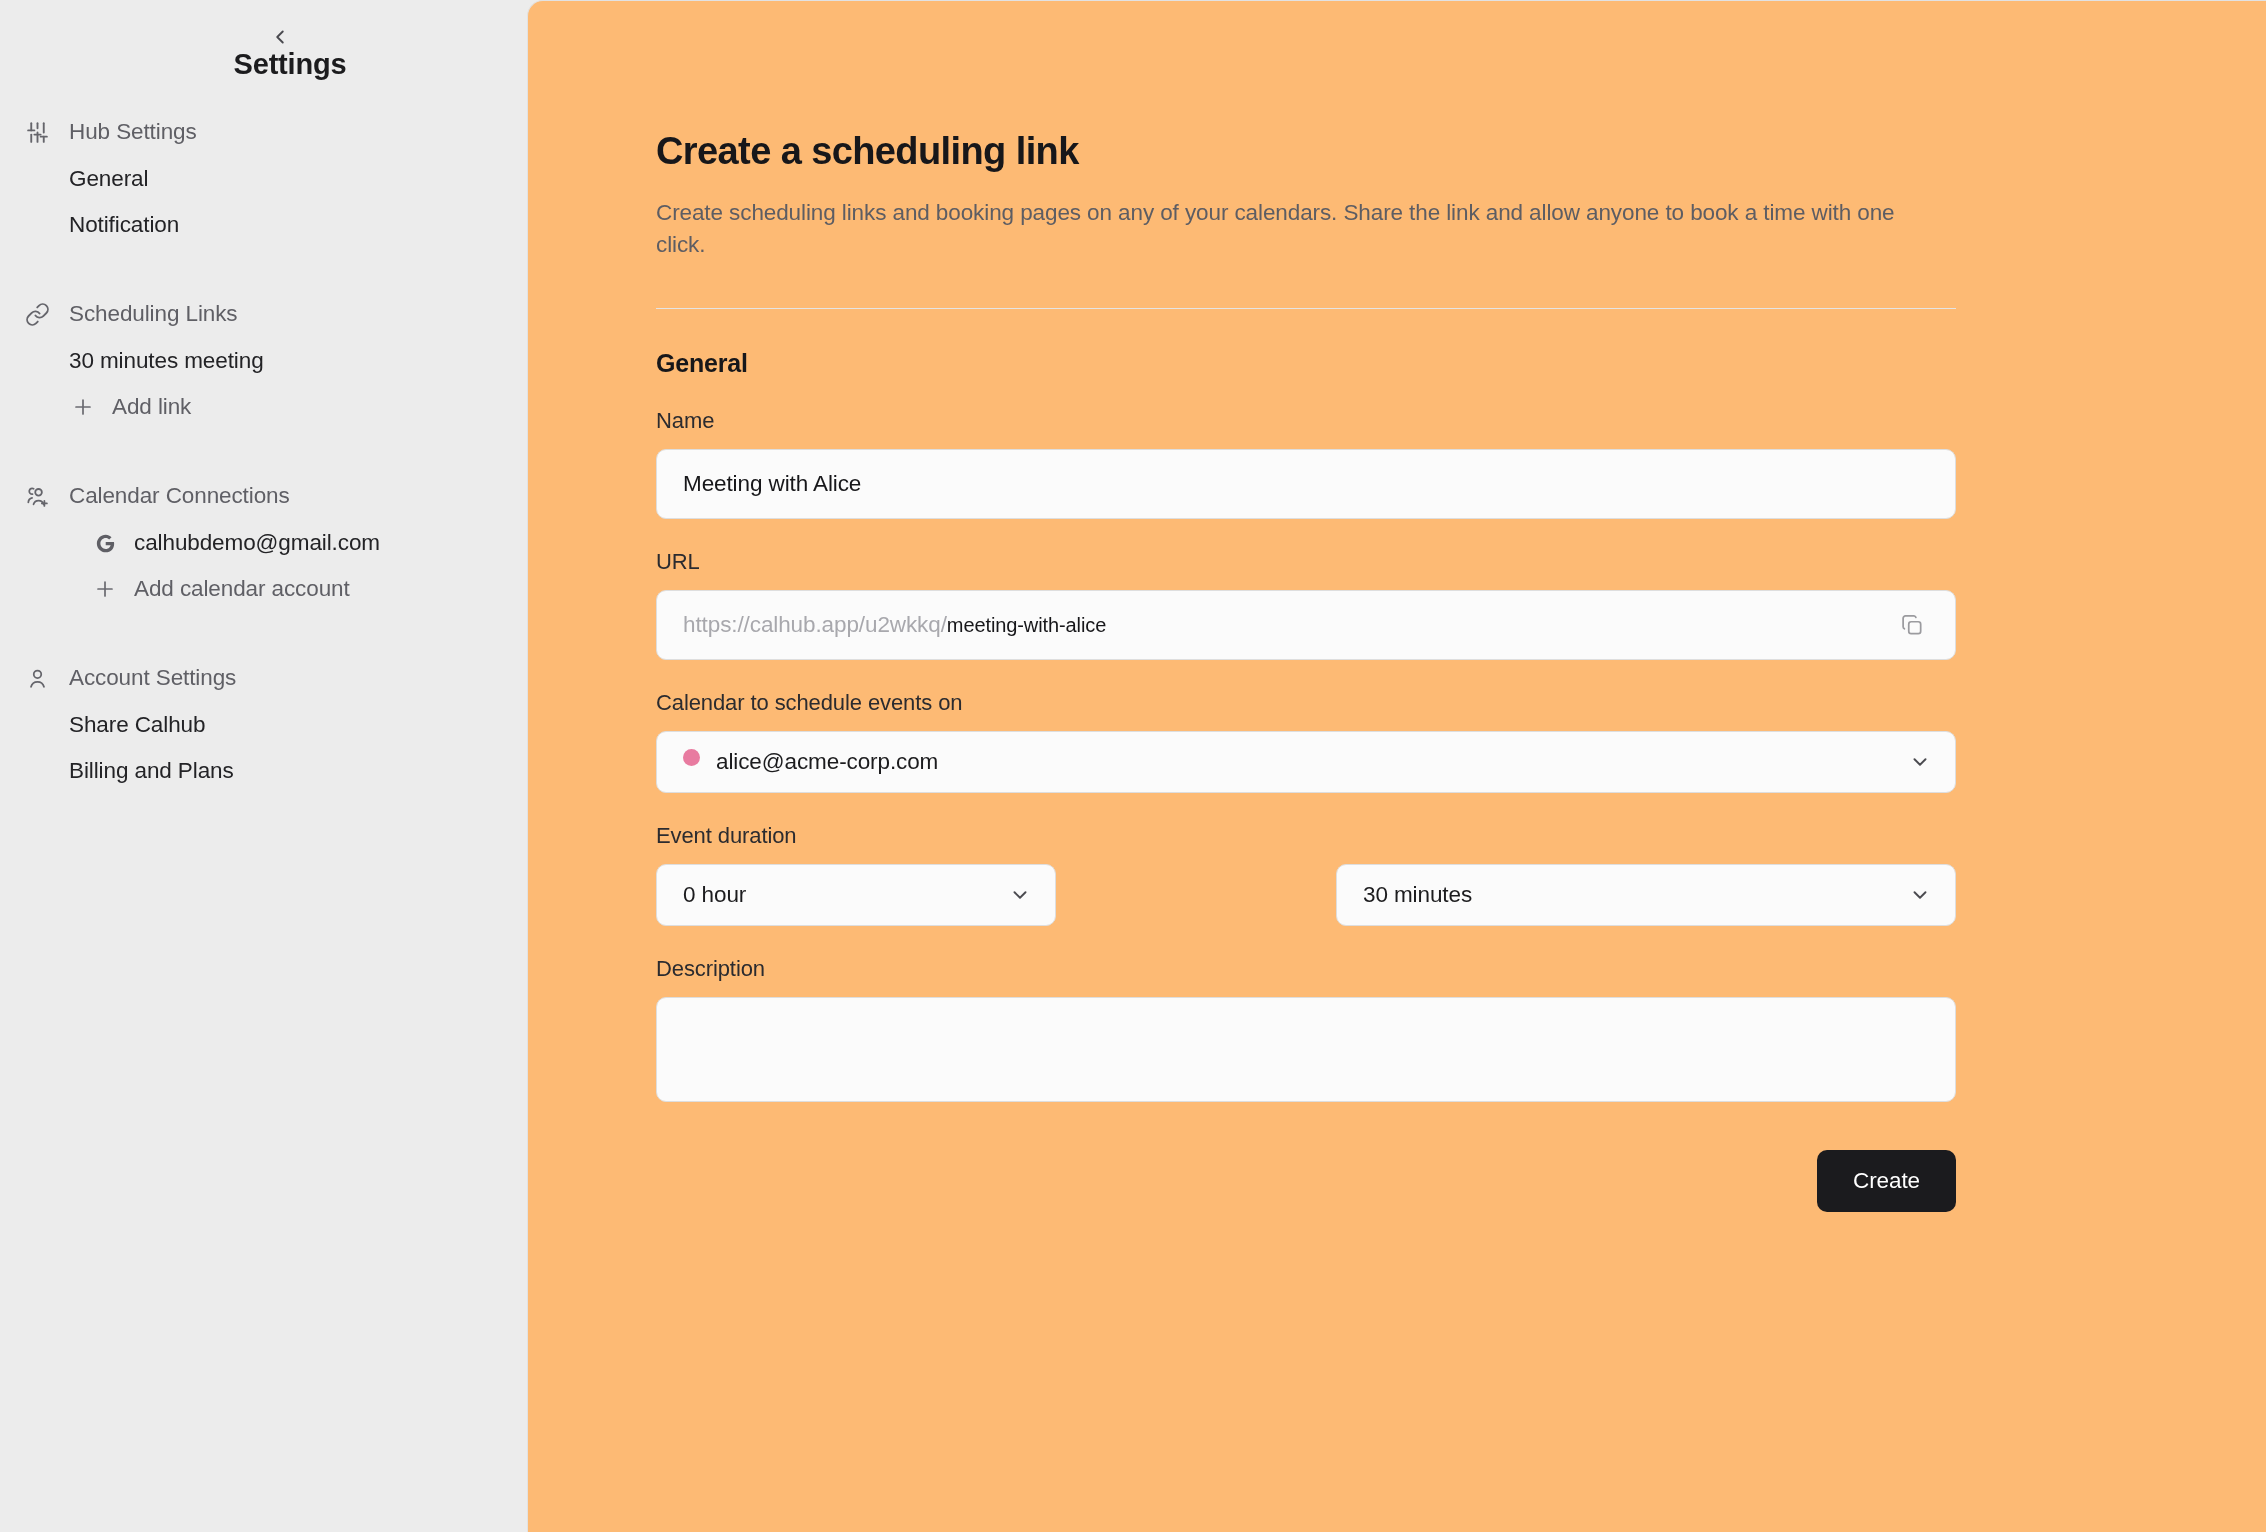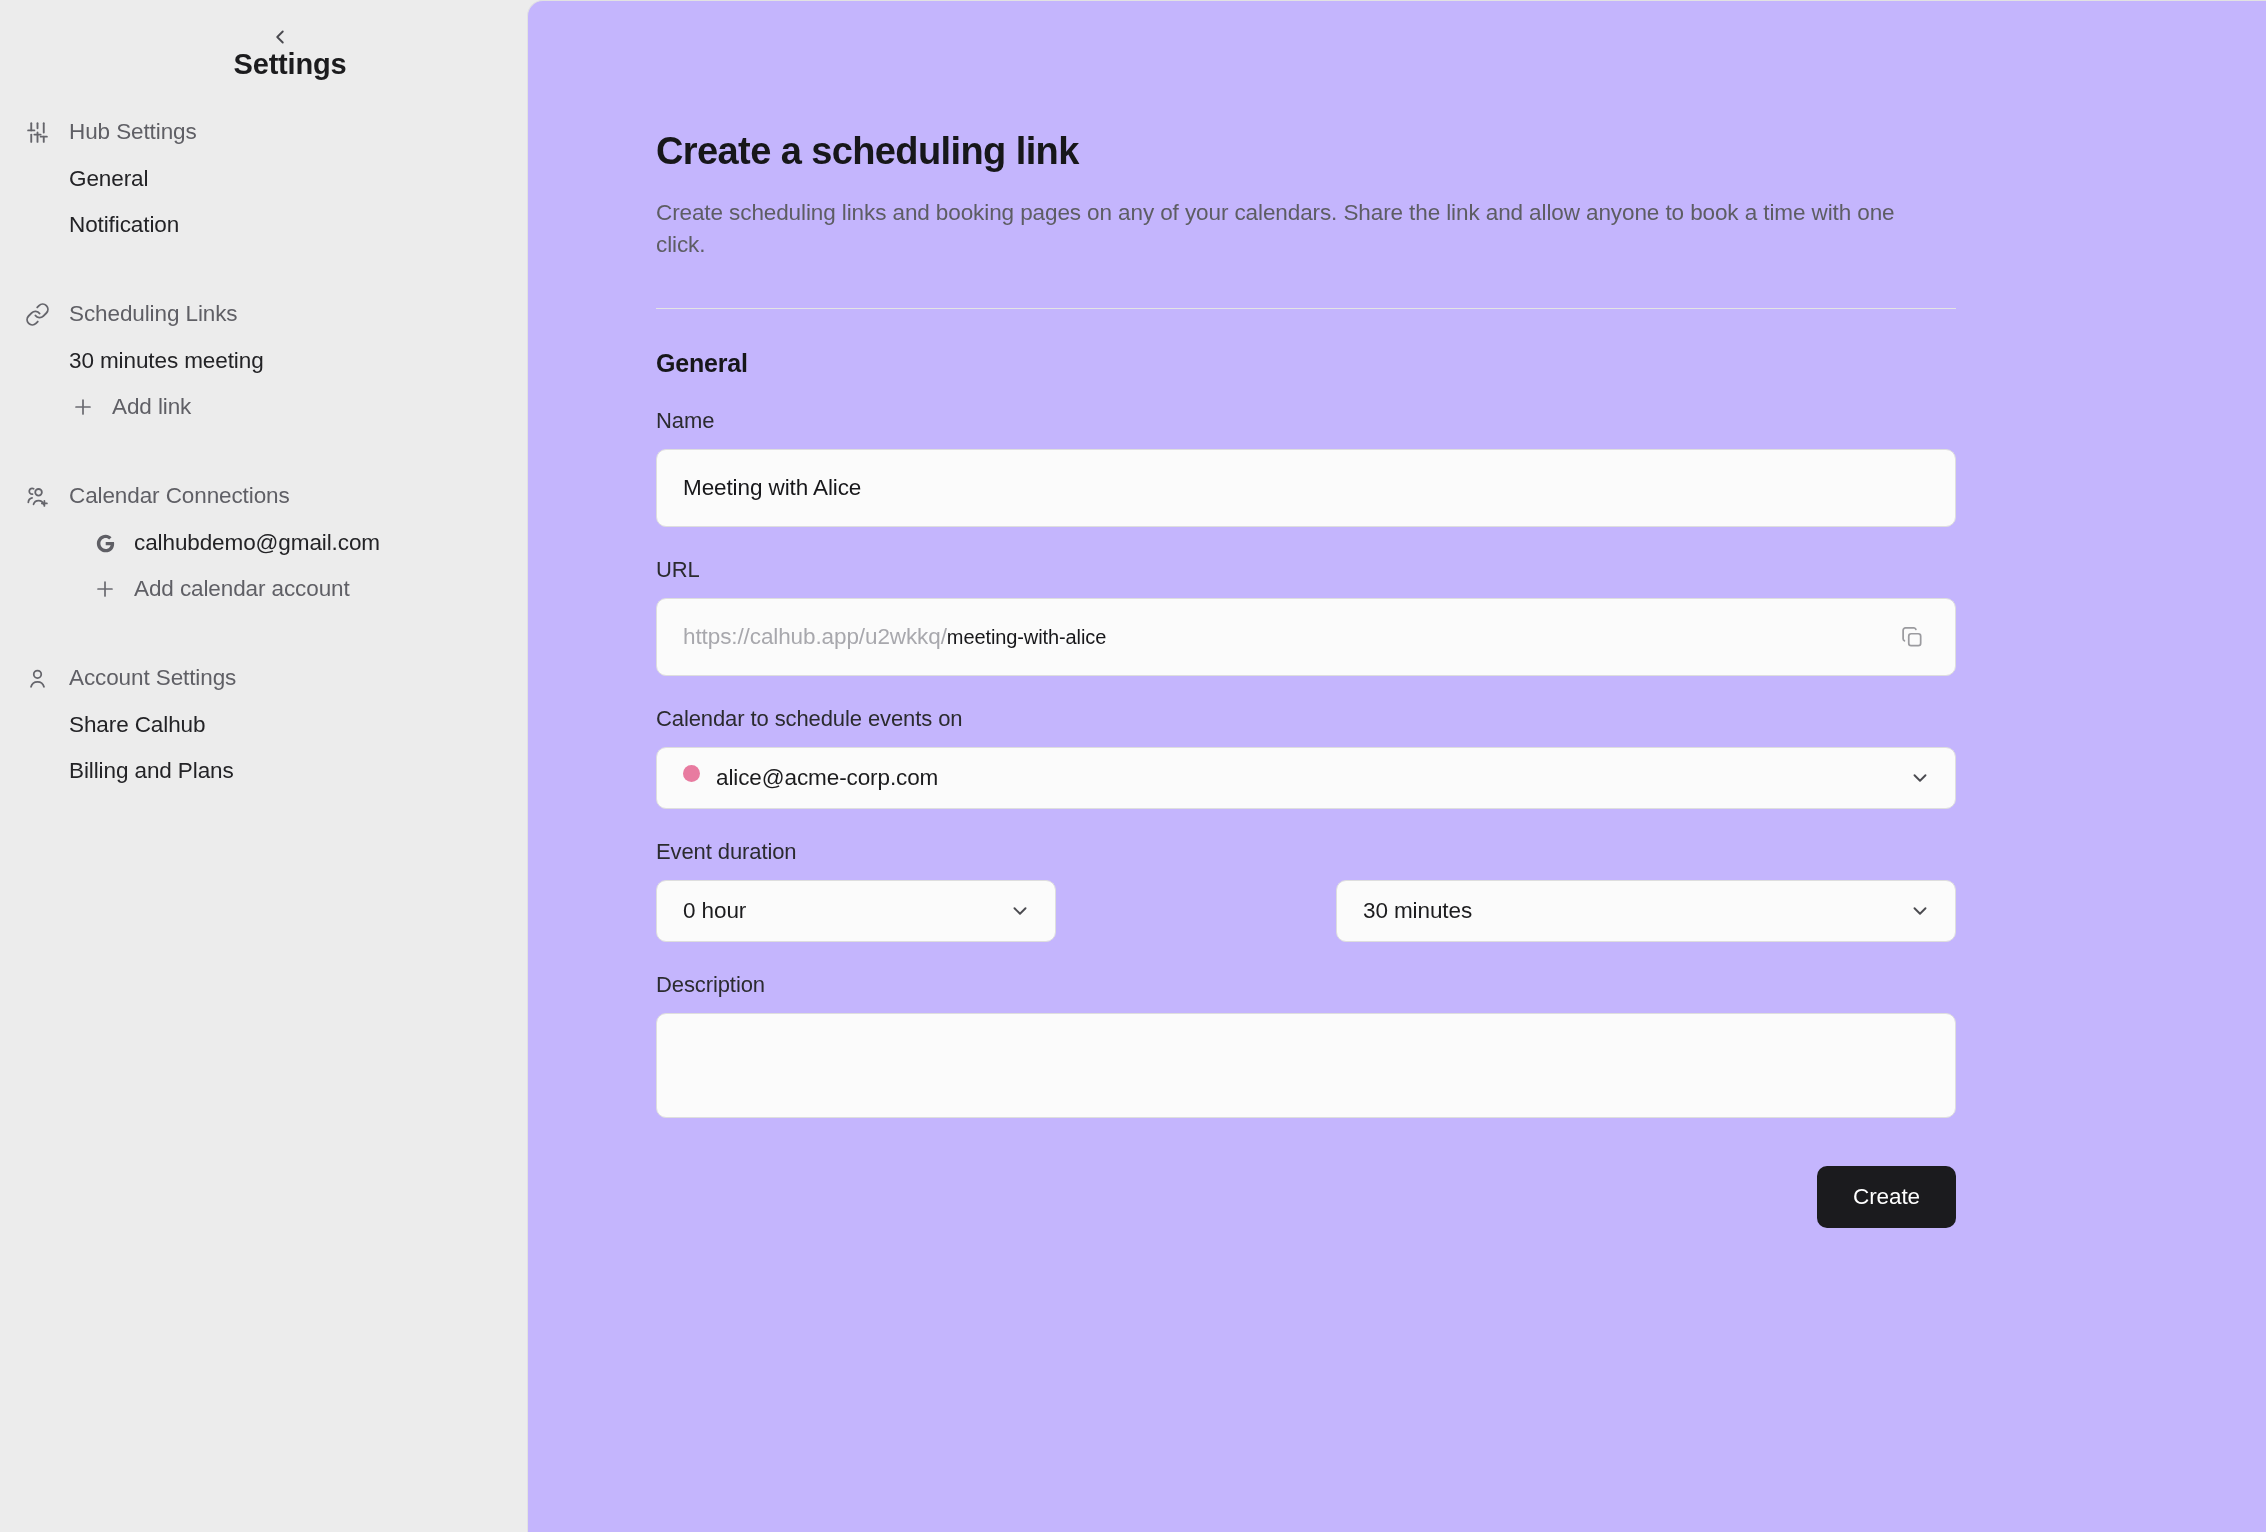--- a/index.html
+++ b/index.html
@@ -101,21 +101,21 @@
     flex: 0 0 28px;
     color: #6a6a70;
   }
   .nav-item.no-icon { padding-left: 69px; }
 
   .group-gap { height: 28px; }
 
   
   .main {
     flex: 1 1 auto;
-    background: #c4b5fd;
+    background: #fdba74;
     border-top-left-radius: 16px;
     border-left: 1px solid #e2e2e2;
     border-top: 1px solid #e2e2e2;
     overflow: hidden;
     position: relative;
   }
 
   .content {
     padding: 128px 0 0 128px;
     width: 1432px;
@@ -156,21 +156,21 @@
   .field-label {
     font-size: 22px;
     color: #2b2b2f;
     letter-spacing: -0.1px;
     margin-bottom: 15px;
     display: block;
   }
 
   .text-input {
     width: 1300px;
-    height: 78px;
+    height: 70px;
     border: 1px solid #dedede;
     border-radius: 10px;
     background: #fbfbfb;
     display: flex;
     align-items: center;
     padding: 0 26px;
     font-size: 22.5px;
     color: #17171a;
     letter-spacing: -0.1px;
   }

